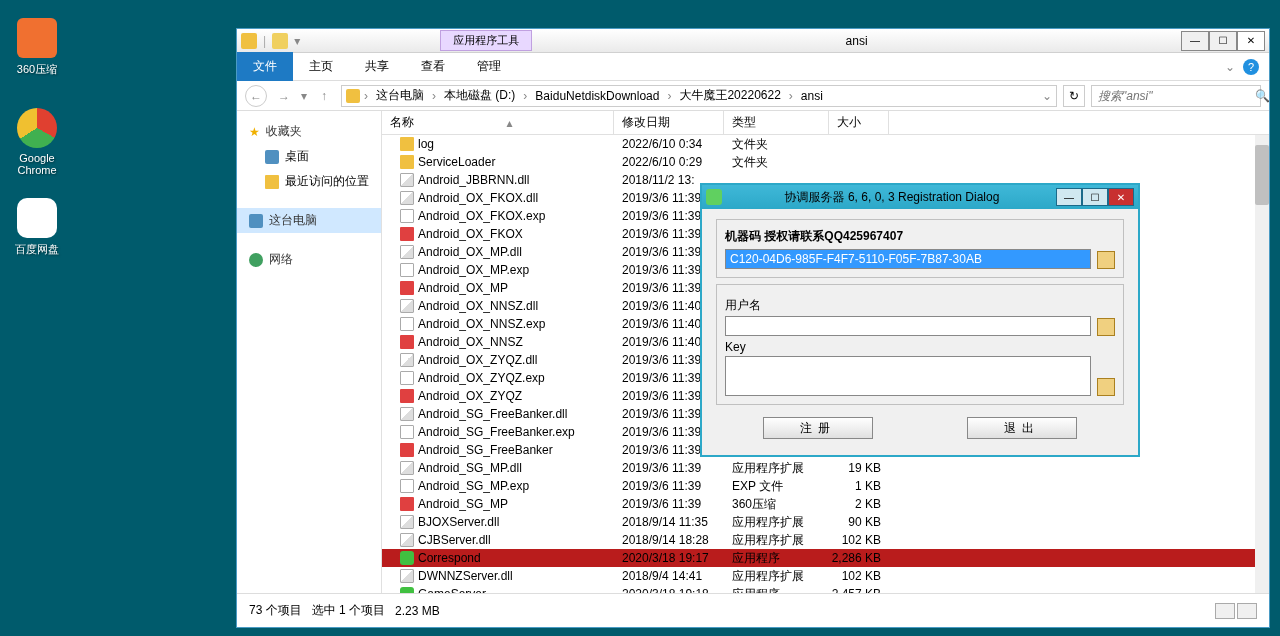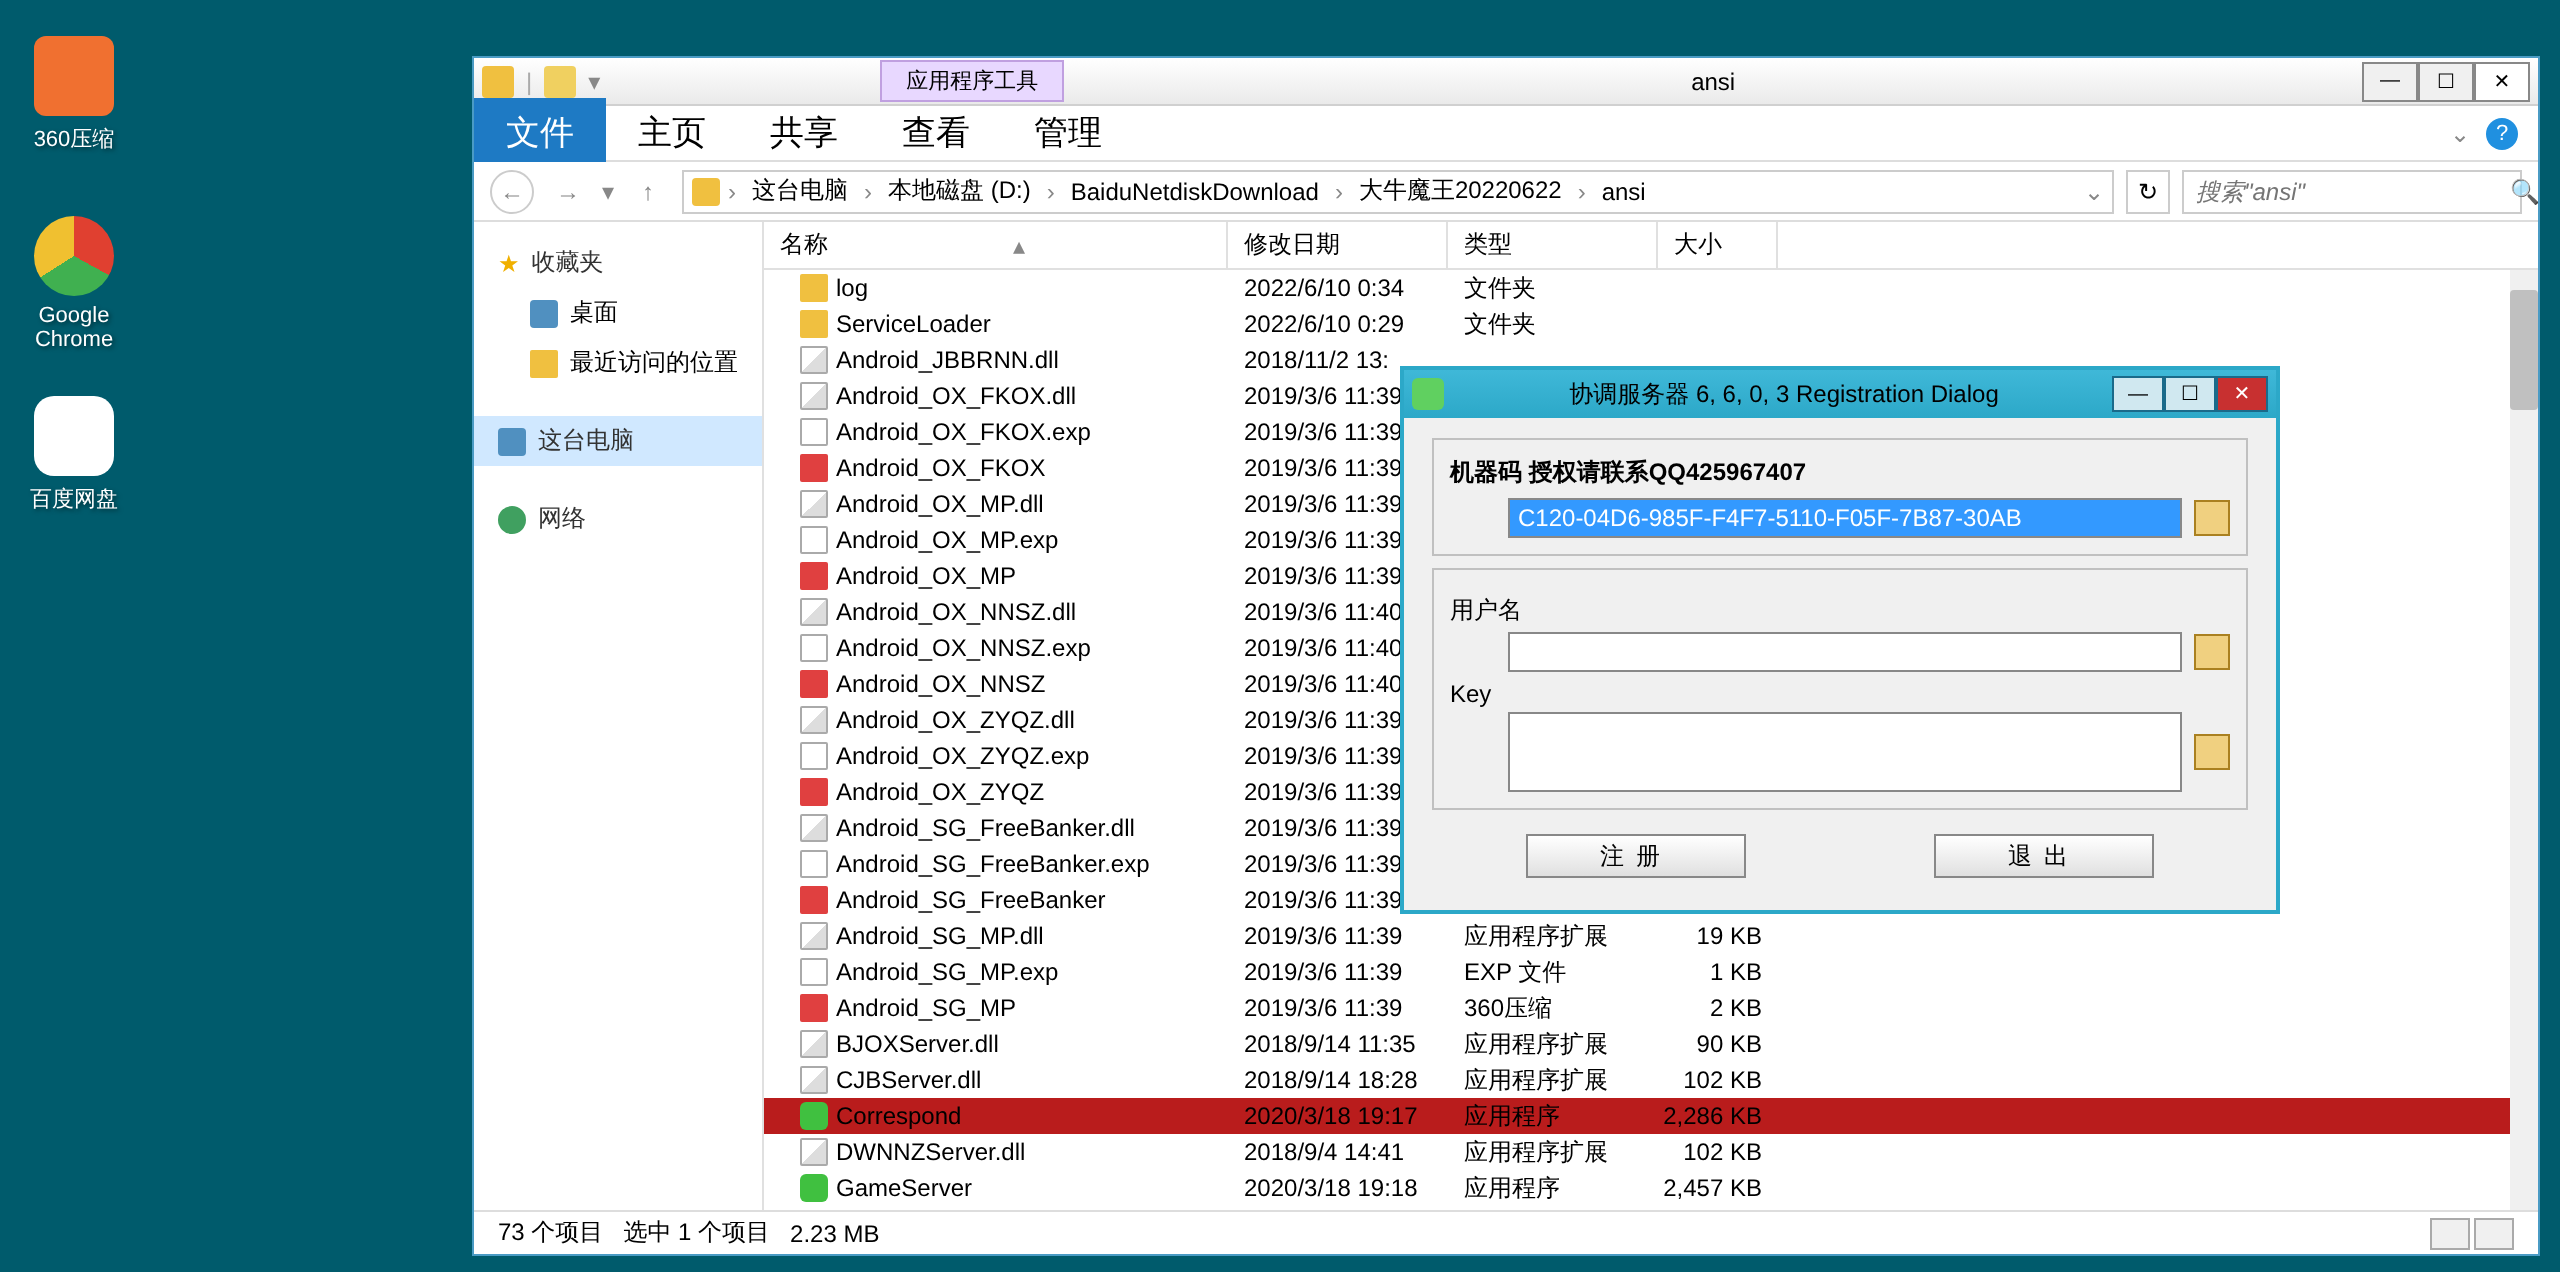--- a/index.html
+++ b/index.html
@@ -16,21 +16,21 @@
 .titlebar-icons { display: flex; gap: 6px; align-items: center; }
 .titlebar-icon { width: 16px; height: 16px; background: #f0c040; border-radius: 2px; }
 .titlebar-tools { font-size: 11px; margin-left: 140px; background: #e8d8ff; padding: 2px 12px; border: 1px solid #c0a0e0; }
 .titlebar-title { flex: 1; text-align: center; font-size: 12px; }
 .window-controls { display: flex; }
 .wc-btn { width: 28px; height: 20px; border: 1px solid #888; background: #f0f0f0; display: flex; align-items: center; justify-content: center; font-size: 10px; cursor: pointer; }
 .wc-close { background: #fff; }
 
 
 .ribbon { height: 28px; background: #fff; display: flex; align-items: center; border-bottom: 1px solid #ddd; }
-.ribbon-tab { padding: 6px 16px; font-size: 17px; cursor: pointer; }
+.ribbon-tab { padding: 6px 16px; font-size: 12px; cursor: pointer; }
 .ribbon-tab.active { background: #1e7ac4; color: white; }
 .ribbon-help { margin-left: auto; padding: 0 10px; display: flex; gap: 8px; align-items: center; }
 .help-icon { width: 16px; height: 16px; background: #2090e0; border-radius: 50%; color: white; text-align: center; line-height: 16px; font-size: 11px; }
 
 
 .nav-row { height: 30px; display: flex; align-items: center; padding: 0 8px; gap: 6px; border-bottom: 1px solid #ddd; background: #fff; }
 .nav-btn { width: 22px; height: 22px; border: 1px solid #ccc; border-radius: 50%; display: flex; align-items: center; justify-content: center; cursor: pointer; color: #888; }
 .breadcrumb { flex: 1; border: 1px solid #ccc; height: 22px; display: flex; align-items: center; padding: 0 4px; gap: 4px; }
 .bc-item { padding: 0 4px; cursor: pointer; }
 .bc-sep { color: #888; }
@@ -68,38 +68,38 @@
 .fi-exp { background: #fff; border: 1px solid #aaa; }
 .fi-zip { background: #e04040; }
 .fi-exe { background: #40c040; border-radius: 3px; }
 .fc-date { width: 110px; padding-left: 8px; }
 .fc-type { width: 105px; padding-left: 8px; }
 .fc-size { width: 60px; text-align: right; padding-right: 8px; }
 
 .scrollbar-v { position: absolute; right: 0; top: 24px; bottom: 0; width: 14px; background: #f0f0f0; }
 .scroll-thumb { width: 100%; height: 60px; background: #c0c0c0; border-radius: 2px; margin-top: 10px; }
 
-.statusbar { height: 22px; border-top: 1px solid #ddd; display: flex; align-items: center; padding: 10px 12px; gap: 10px; font-size: 12px; }
+.statusbar { height: 34px; border-top: 1px solid #ddd; display: flex; align-items: center; padding: 10px 12px; gap: 10px; font-size: 12px; }
 .status-views { margin-left: auto; display: flex; gap: 2px; }
 .view-btn { width: 20px; height: 16px; border: 1px solid #aaa; background: #f0f0f0; }
 
 
 .dialog { position: absolute; left: 700px; top: 183px; width: 440px; background: #f0f0f0; border: 2px solid #2ca8c8; }
 .dialog-titlebar { height: 24px; background: linear-gradient(to bottom, #3fb8d8, #2ca8c8); display: flex; align-items: center; padding: 0 4px; }
 .dialog-icon { width: 16px; height: 16px; background: #60d060; border-radius: 3px; margin-right: 6px; }
 .dialog-title { flex: 1; text-align: center; color: #000; font-size: 12px; }
 .dialog-controls { display: flex; }
 .dc-btn { width: 26px; height: 18px; border: 1px solid #1a6a8a; display: flex; align-items: center; justify-content: center; font-size: 10px; cursor: pointer; }
 .dc-min,.dc-max { background: #d0e8f0; }
 .dc-close { background: #c83030; color: white; }
 
 .dialog-body { padding: 10px 14px; }
 .dialog-group { border: 1px solid #c0c0c0; padding: 8px; margin-bottom: 6px; position: relative; }
 .dialog-field-label { font-size: 12px; font-weight: bold; margin-bottom: 4px; }
-.dialog-field-row { display: flex; gap: 6px; align-items: center; margin-left: 29px; }
+.dialog-field-row { display: flex; gap: 6px; align-items: flex-end; }
 .dialog-input { flex: 1; border: 1px solid #888; background: white; padding: 2px 4px; font-size: 12px; }
 .dialog-input.selected { background: #3399ff; color: white; }
 .dialog-textarea { flex: 1; border: 1px solid #888; background: white; height: 40px; padding: 2px 4px; resize: none; }
 .copy-icon { width: 18px; height: 18px; background: #f0d080; border: 1px solid #aa8020; cursor: pointer; }
 .dialog-sub-label { font-size: 12px; margin: 4px 0 2px; }
 .dialog-buttons { display: flex; justify-content: space-around; padding: 6px 0; }
 .dialog-btn { width: 110px; height: 22px; background: linear-gradient(to bottom, #fff, #e0e0e0); border: 1px solid #888; cursor: pointer; letter-spacing: 6px; }
 </style>
 </head>
 <body>

